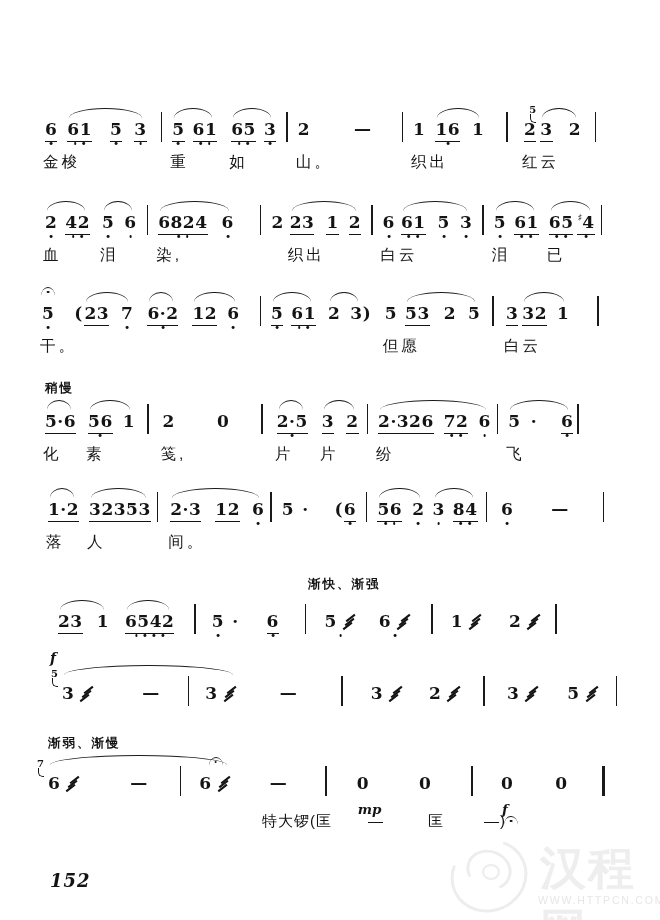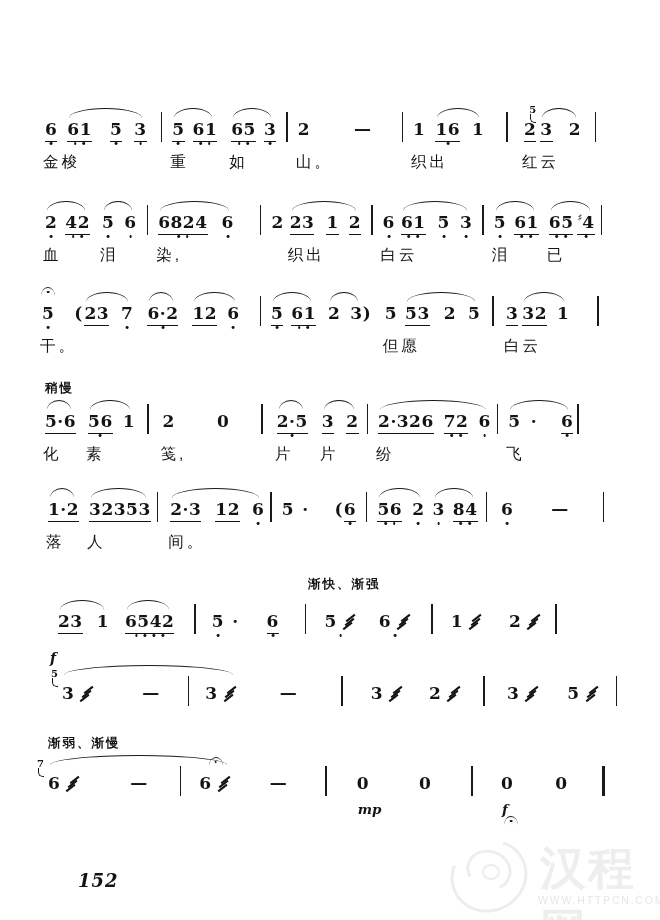--- a/index.html
+++ b/index.html
@@ -40,21 +40,21 @@
   .below{position:absolute;top:28px;left:1px;font:italic 700 13.5px "DejaVu Serif",serif;}
   .bferm{position:absolute;top:43px;left:3px;transform:none;}
   .sharp{font-size:10px;vertical-align:super;letter-spacing:0;}
   .par .num{letter-spacing:0;}
   .tlabel{position:absolute;font-weight:700;font-size:12.5px;letter-spacing:2px;color:#141414;}
   .perc{position:absolute;left:262px;top:812px;font-size:15px;letter-spacing:1px;}
   .perc .p1{margin-right:36px;}
   .perc .p2{margin-right:44px;}
   .perc .p3{margin-right:40px;}
   .footnote{position:absolute;left:108px;top:844px;font-size:14.5px;letter-spacing:1.5px;}
-  .pagenum{position:absolute;left:50px;top:870px;font:italic 700 18px "DejaVu Serif",serif;letter-spacing:1px;margin-left:28px;}
+  .pagenum{position:absolute;left:50px;top:870px;font:italic 700 18px "DejaVu Serif",serif;letter-spacing:1px;}
   .wm{position:absolute;left:448px;top:830px;width:230px;height:90px;}
   .wm-logo{position:absolute;left:0;top:4px;width:84px;height:78px;}
   .wm-c1{position:absolute;left:2px;top:6px;width:72px;height:66px;border:3px solid #ededed;
          border-radius:50%;border-top-color:transparent;transform:rotate(-25deg);}
   .wm-c2{position:absolute;left:18px;top:16px;width:40px;height:34px;border:3px solid #ededed;
          border-radius:50%;border-bottom-color:transparent;transform:rotate(20deg);}
   .wm-c3{position:absolute;left:34px;top:30px;width:14px;height:12px;border:2.5px solid #ededed;
          border-radius:50%;}
   .wm-site{position:absolute;left:92px;top:8px;font-size:46px;font-weight:700;color:#eeeeee;
            letter-spacing:2px;font-family:"Liberation Sans",sans-serif;}
@@ -181,20 +181,23 @@
             <i class="dotb"></i>
           </span><span class="trem"><i></i><i></i><i></i></span></span><span class="bar" style="margin-right: 18px;"></span><span class="tok" style="margin-right: 26px;"><span class="num">1</span><span class="trem"><i></i><i></i><i></i></span></span><span class="tok" style="margin-right: 12px;"><span class="num">2</span><span class="trem"><i></i><i></i><i></i></span></span><span class="bar"></span></div>
       <div class="line" style="top: 676px; left: 62px;"><span class="grp" style="margin-right: 42px;"><span class="arc"></span><span class="tok" style="margin-right: 48px;"><span class="num">3</span><span class="grace">5</span><span class="slide"></span><span class="dyn">f</span><span class="trem"><i></i><i></i><i></i></span></span><span class="tok" style="margin-right: 26px;"><span class="num">—</span></span><span class="bar" style="margin-right: 16px;"></span><span class="tok"><span class="num">3</span><span class="trem"><i></i><i></i><i></i></span></span></span><span class="tok" style="margin-right: 42px;"><span class="num">—</span></span><span class="bar" style="margin-right: 28px;"></span><span class="tok" style="margin-right: 26px;"><span class="num">3</span><span class="trem"><i></i><i></i><i></i></span></span><span class="tok" style="margin-right: 20px;"><span class="num">2</span><span class="trem"><i></i><i></i><i></i></span></span><span class="bar" style="margin-right: 22px;"></span><span class="tok" style="margin-right: 28px;"><span class="num">3</span><span class="trem"><i></i><i></i><i></i></span></span><span class="tok" style="margin-right: 14px;"><span class="num">5</span><span class="trem"><i></i><i></i><i></i></span></span><span class="bar"></span></div>
       <div class="line" style="top: 766px; left: 48px;"><span class="tlabel" style="left: 0px; top: -31px;">渐弱、渐慢</span><span class="grp" style="margin-right: 38px;"><span class="arc"></span><span class="tok" style="margin-right: 50px;"><span class="num">6</span><span class="grace">7</span><span class="slide"></span><span class="trem"><i></i><i></i><i></i></span></span><span class="tok" style="margin-right: 30px;"><span class="num">—</span></span><span class="bar" style="margin-right: 18px;"></span><span class="tok"><span class="num">6</span><span class="ferm">
               <i class="fdot"></i>
             </span><span class="trem"><i></i><i></i><i></i></span></span></span><span class="tok" style="margin-right: 36px;"><span class="num">—</span></span><span class="bar" style="margin-right: 30px;"></span><span class="tok" style="margin-right: 50px;"><span class="num">0</span><span class="below">mp</span></span><span class="tok" style="margin-right: 38px;"><span class="num">0</span></span><span class="bar" style="margin-right: 28px;"></span><span class="tok" style="margin-right: 42px;"><span class="num">0</span><span class="below">f</span><span class="ferm bferm">
             <i class="fdot"></i>
           </span></span><span class="tok" style="margin-right: 32px;"><span class="num">0</span></span><span class="bar thick"></span></div>
     </div>
 
+  <div class="perc">
+    <span class="p1">特大锣(匡</span><span class="p2">—</span><span class="p3">匡</span><span>—)</span>
+  </div>
 
 
   <div class="pagenum">152</div>
 
   <div class="wm">
     <span class="wm-logo">
       <i class="wm-c1"></i>
       <i class="wm-c2"></i>
       <i class="wm-c3"></i>
     </span>

